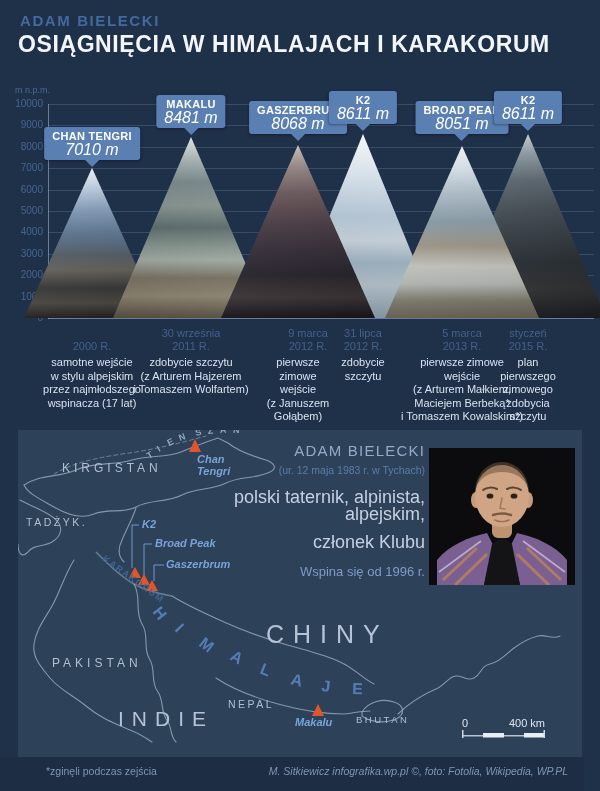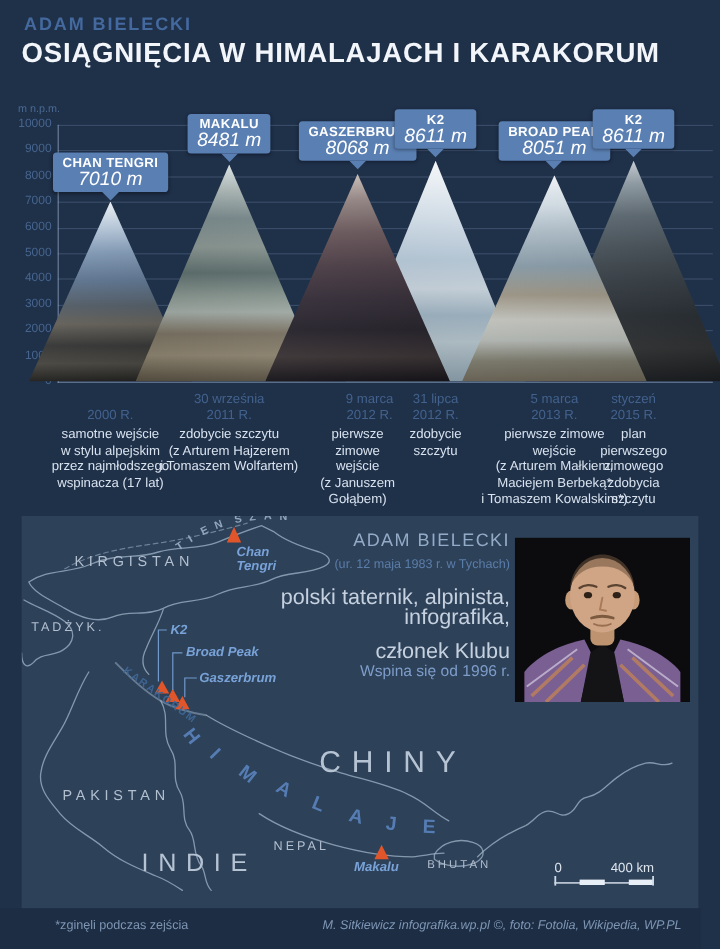--- a/index.html
+++ b/index.html
@@ -49,21 +49,21 @@
   .peak-marker{fill:#e0562a;}
   .scale-text{fill:#dde5ee;font-size:11px;}
 
   
   .bio{position:absolute;right:157px;top:12px;text-align:right;}
   .bio div{white-space:nowrap;}
   .bio .name{font-size:15px;letter-spacing:1.2px;color:#94abc8;margin-bottom:5px;}
   .bio .birth{font-size:10.5px;color:#5b7da9;margin-bottom:13px;}
   .bio .role{font-size:18px;line-height:17px;color:#c6d1df;}
   .bio .gap{height:11px;}
-  .bio .since{font-size:13px;color:#7d9cc8;}
+  .bio .since{font-size:13px;color:#7d9cc8;margin-top:13px;}
 
   .photo{position:absolute;left:411px;top:18px;width:146px;height:137px;}
 
   
   .footer{position:absolute;left:0;top:757px;width:584px;height:34px;background:#1c2d44;}
   .footnote{position:absolute;left:46px;top:8px;font-size:10.5px;color:#7e96b4;}
   .credits{position:absolute;right:16px;top:8px;font-size:10.5px;font-style:italic;color:#7e96b4;}
 </style>
 </head>
 <body>
@@ -232,21 +232,21 @@
         <text x="303" y="261" transform="rotate(6 303 261)" class="range-letter">J</text>
         <text x="334" y="264" transform="rotate(2 334 264)" class="range-letter">E</text>
         <text x="179" y="33" class="peak-label">Chan</text>
         <text x="179" y="45" class="peak-label">Tengri</text>
       </svg>
 
     <div class="bio">
       <div class="name">ADAM BIELECKI</div>
       <div class="birth">(ur. 12 maja 1983 r. w Tychach)</div>
       <div class="role">polski taternik, alpinista,</div>
-      <div class="role">infografika,</div>
+      <div class="role">alpejskim,</div>
       <div class="gap"></div>
       <div class="role">członek Klubu</div>
       <div class="since">Wspina się od 1996 r.</div>
     </div>
 
     <div class="photo">
       <svg width="146" height="137" viewBox="0 0 146 137">
         <rect x="0" y="0" width="146" height="137" fill="#0c0c0e"></rect>
         <path d="M8,137 L8,112 C20,97 40,89 58,85 L64,97 L55,137 Z" fill="#7a5f93"></path>
         <path d="M138,137 L138,112 C126,97 106,89 88,85 L82,97 L91,137 Z" fill="#7a5f93"></path>

